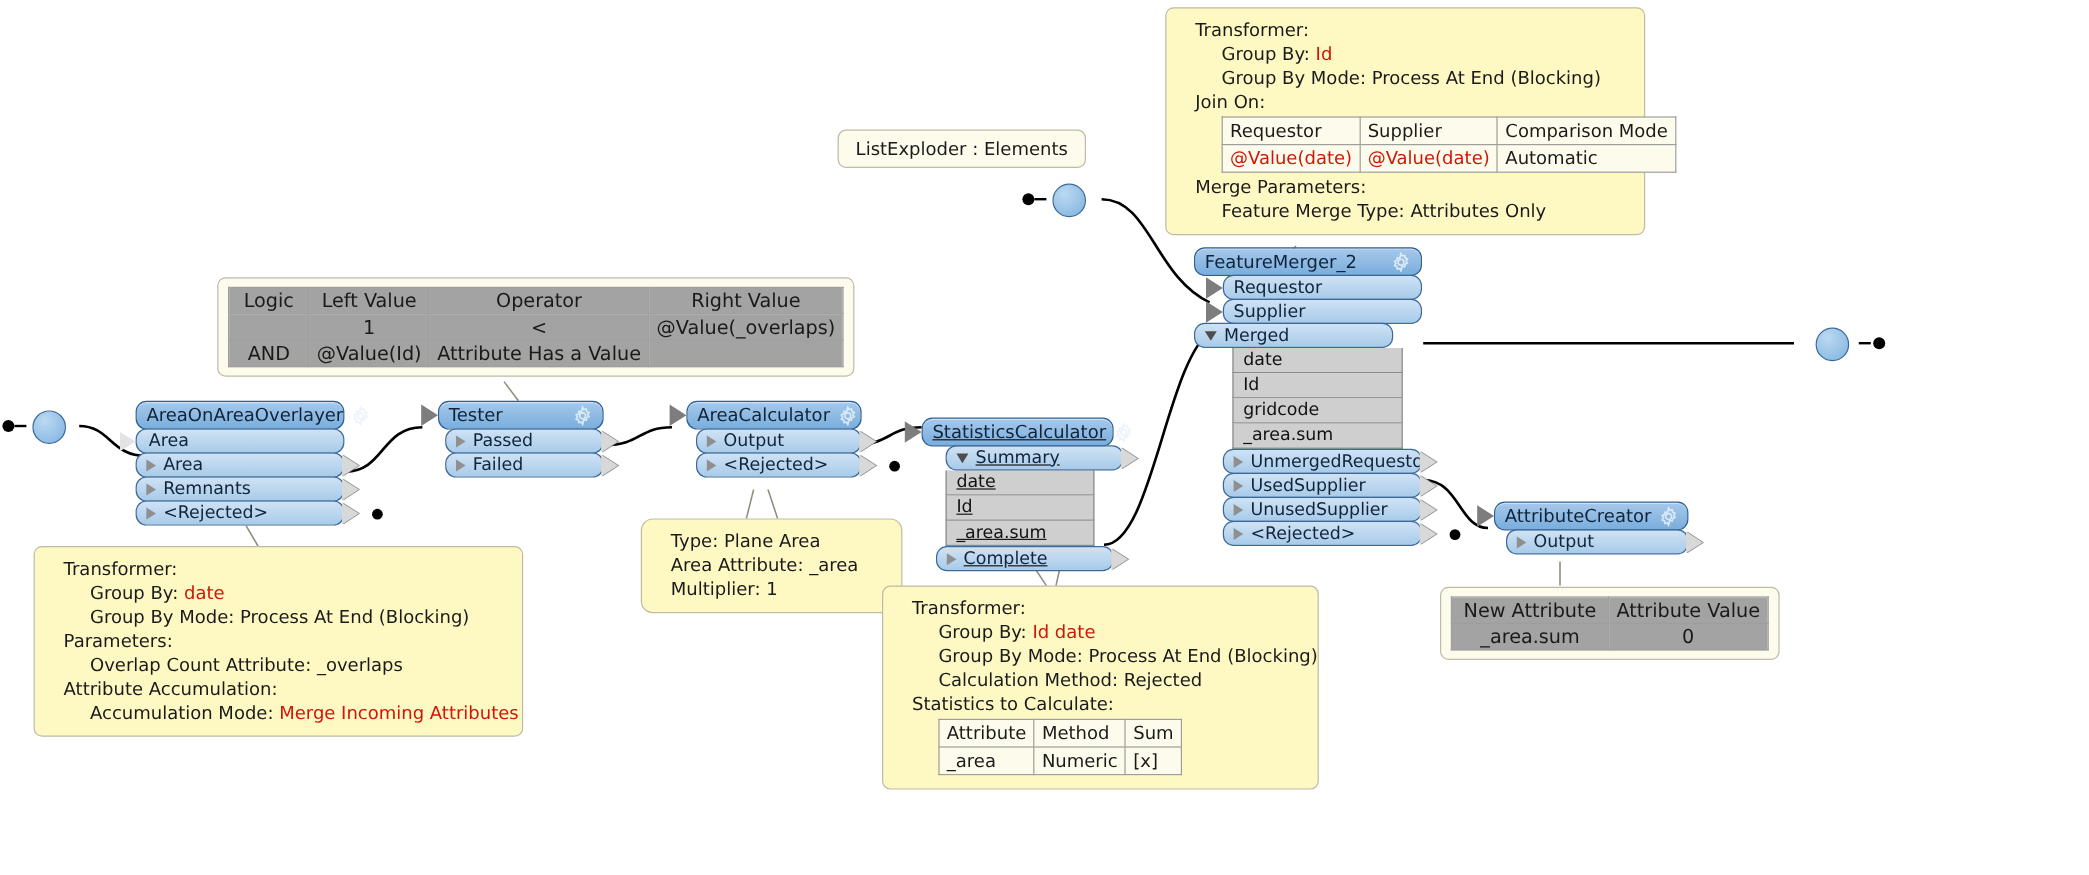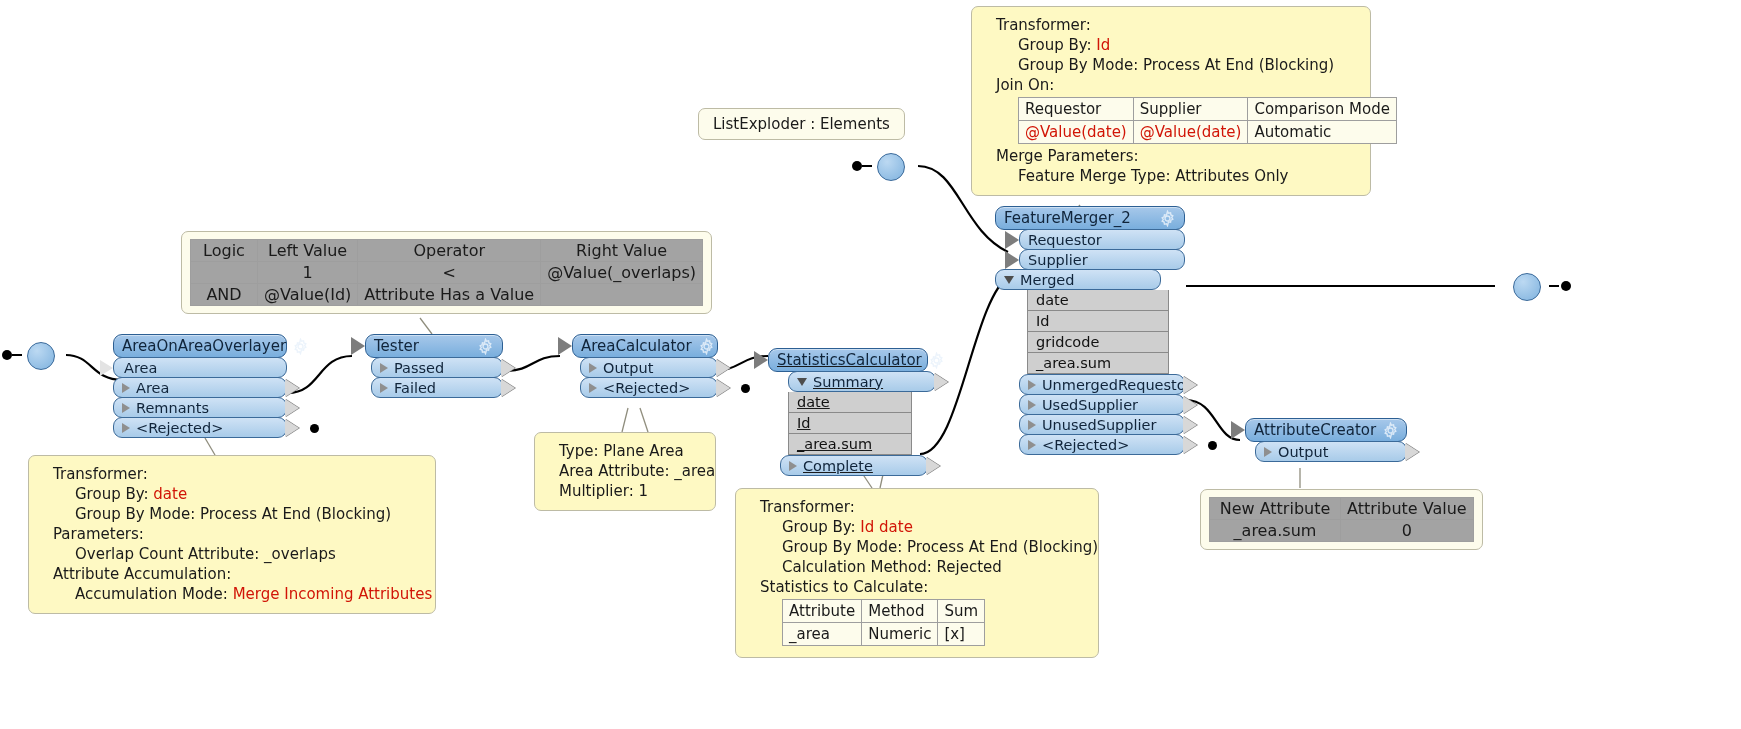--- a/index.html
+++ b/index.html
@@ -409,21 +409,21 @@
   <div class="note" style="left:28px;top:455px;width:408px;">
     <div>Transformer:</div>
     <div class="ind1"><span>Group By: </span><span class="red">date</span></div>
     <div class="ind1">Group By Mode: Process At End (Blocking)</div>
     <div>Parameters:</div>
     <div class="ind1">Overlap Count Attribute: _overlaps</div>
     <div>Attribute Accumulation:</div>
     <div class="ind1"><span>Accumulation Mode: </span><span class="red">Merge Incoming Attributes</span></div>
   </div>
 
-  <div class="note" style="left:534px;top:432px;width:182px;">
+  <div class="note" style="left:534px;top:432px;width:218px;border-radius:10px;">
     <div>Type: Plane Area</div>
     <div>Area Attribute: _area</div>
     <div>Multiplier: 1</div>
   </div>
 
   <div class="note" style="left:735px;top:488px;width:364px;">
     <div>Transformer:</div>
     <div class="ind1"><span>Group By: </span><span class="red">Id date</span></div>
     <div class="ind1">Group By Mode: Process At End (Blocking)</div>
     <div class="ind1">Calculation Method: Rejected</div>

